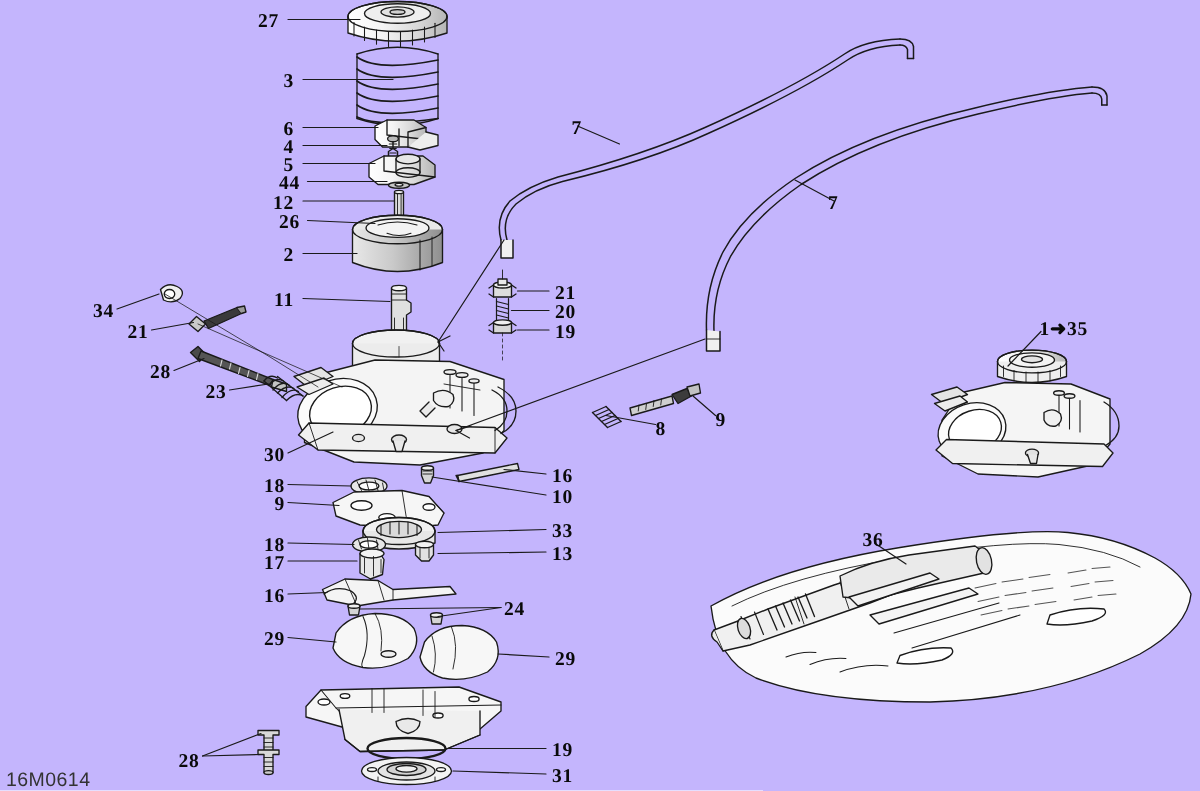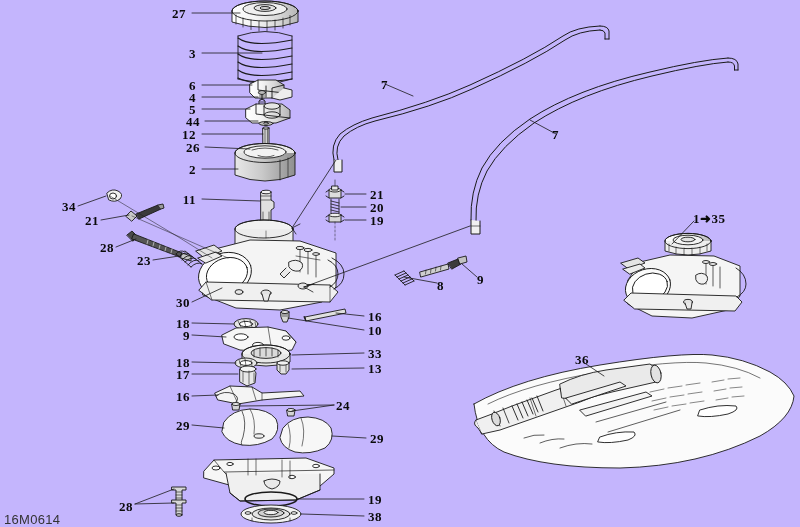--- a/index.html
+++ b/index.html
@@ -511,16 +511,16 @@
   <div class="lbl r" style="left:190px;top:355px;">18</div>
   <div class="lbl" style="left:368px;top:361px;">13</div>
   <div class="lbl r" style="left:190px;top:367px;">17</div>
   <div class="lbl r" style="left:190px;top:389px;">16</div>
   <div class="lbl" style="left:336px;top:398px;">24</div>
   <div class="lbl r" style="left:190px;top:418px;">29</div>
   <div class="lbl" style="left:370px;top:431px;">29</div>
   <div class="lbl" style="left:575px;top:352px;">36</div>
   <div class="lbl r" style="left:133px;top:499px;">28</div>
   <div class="lbl" style="left:368px;top:492px;">19</div>
-  <div class="lbl" style="left:368px;top:509px;">38</div>
+  <div class="lbl" style="left:368px;top:509px;">31</div>
 
   <div id="caption">16M0614</div>
 </div>
 
 </body></html>

